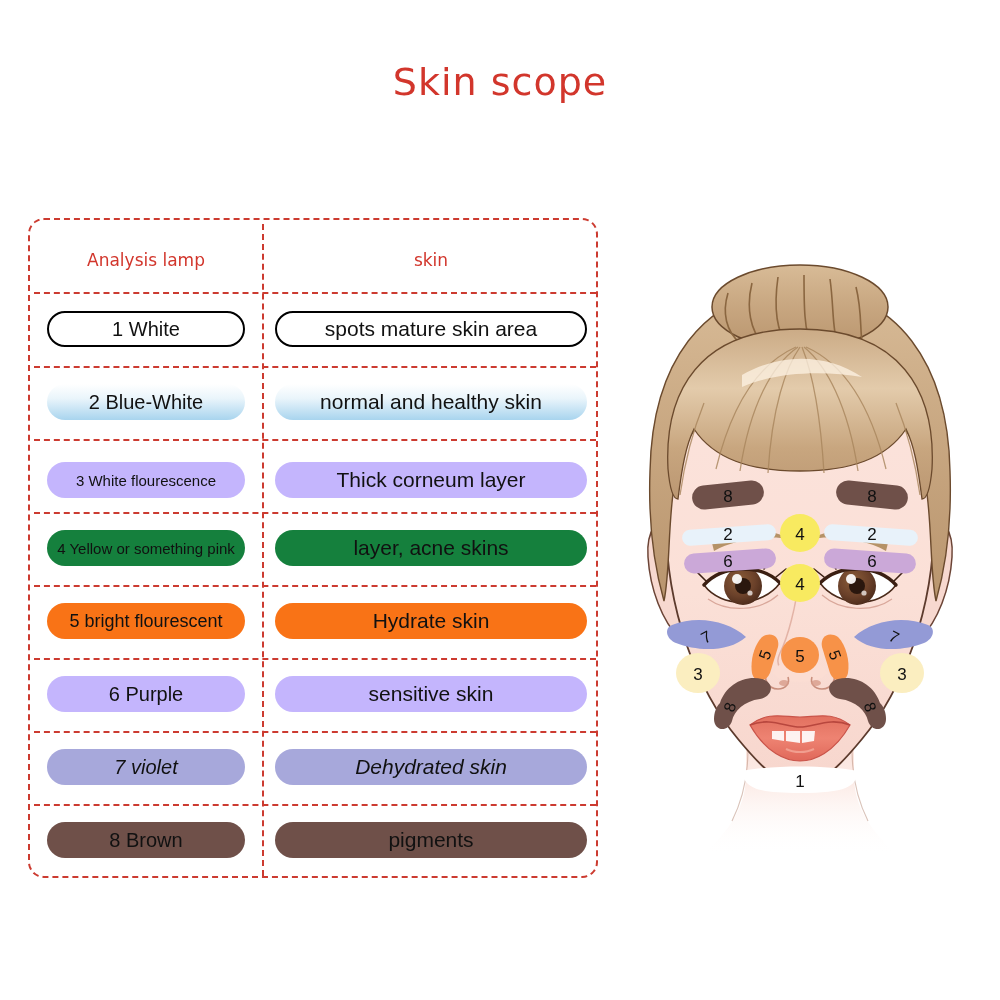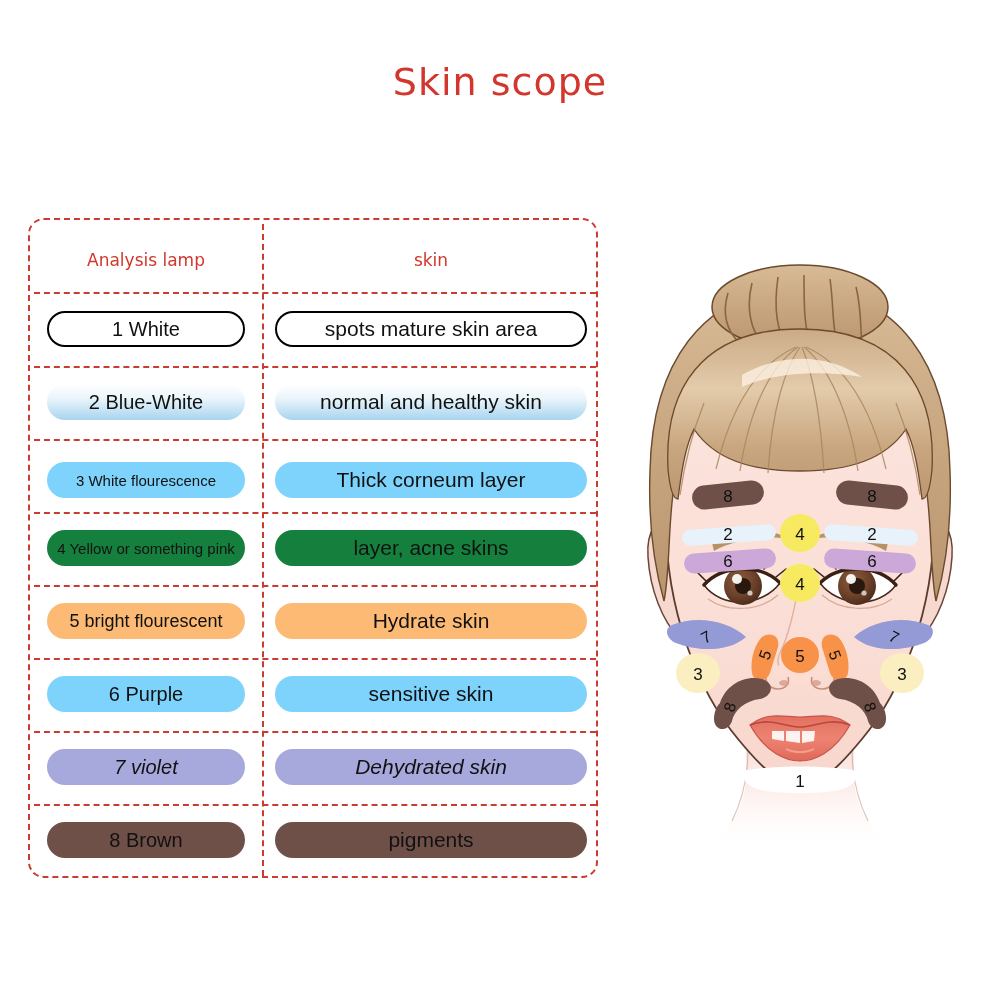--- a/index.html
+++ b/index.html
@@ -50,24 +50,24 @@
     border-radius:999px;box-sizing:border-box;
     color:#111;white-space:nowrap;
     font-family:"Liberation Sans", sans-serif;
   }
   .pill-l{width:198px;height:36px;font-size:20px;}
   .pill-r{width:312px;height:36px;font-size:21px;}
 
   
   .sk-white   {background:#ffffff;border:2.5px solid #000;}
   .sk-bluewh  {background:linear-gradient(180deg,#ffffff 0%,#eaf5fb 40%,#a8d4ee 100%);}
-  .sk-paleyel {background:#7dd3fc;margin-top:10px;}
+  .sk-paleyel {background:#c4b5fd;margin-top:10px;}
   .sk-yellow  {background:#15803d;}
-  .sk-orange  {background:#fdba74;}
-  .sk-purple  {background:#7dd3fc;}
+  .sk-orange  {background:#f97316;}
+  .sk-purple  {background:#c4b5fd;}
   .sk-violet  {background:#a7a8db;font-style:italic;}
   .sk-brown   {background:#6f5049;}
 
   .small-lbl{font-size:15px;}
   .mid-lbl{font-size:18px;}
 
   
   .face-wrap{position:absolute;left:600px;top:255px;width:400px;height:680px;}
   svg.face{display:block;width:400px;height:680px;}
 

